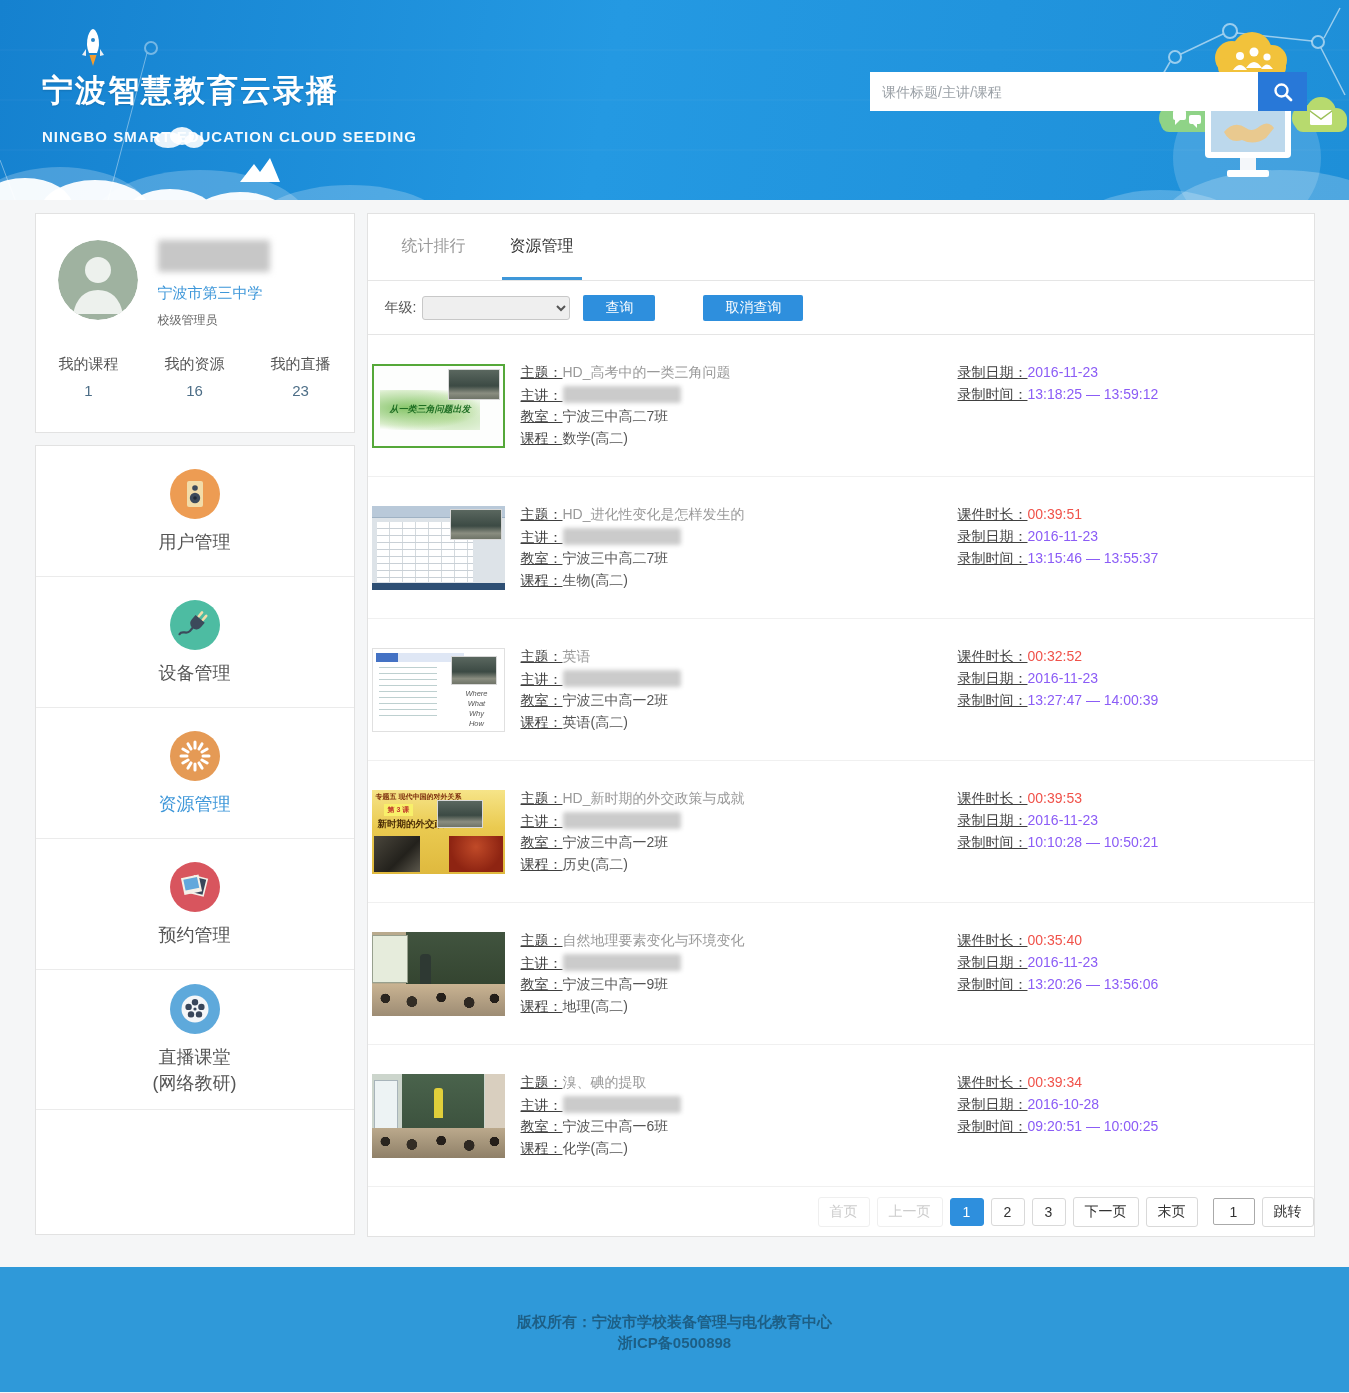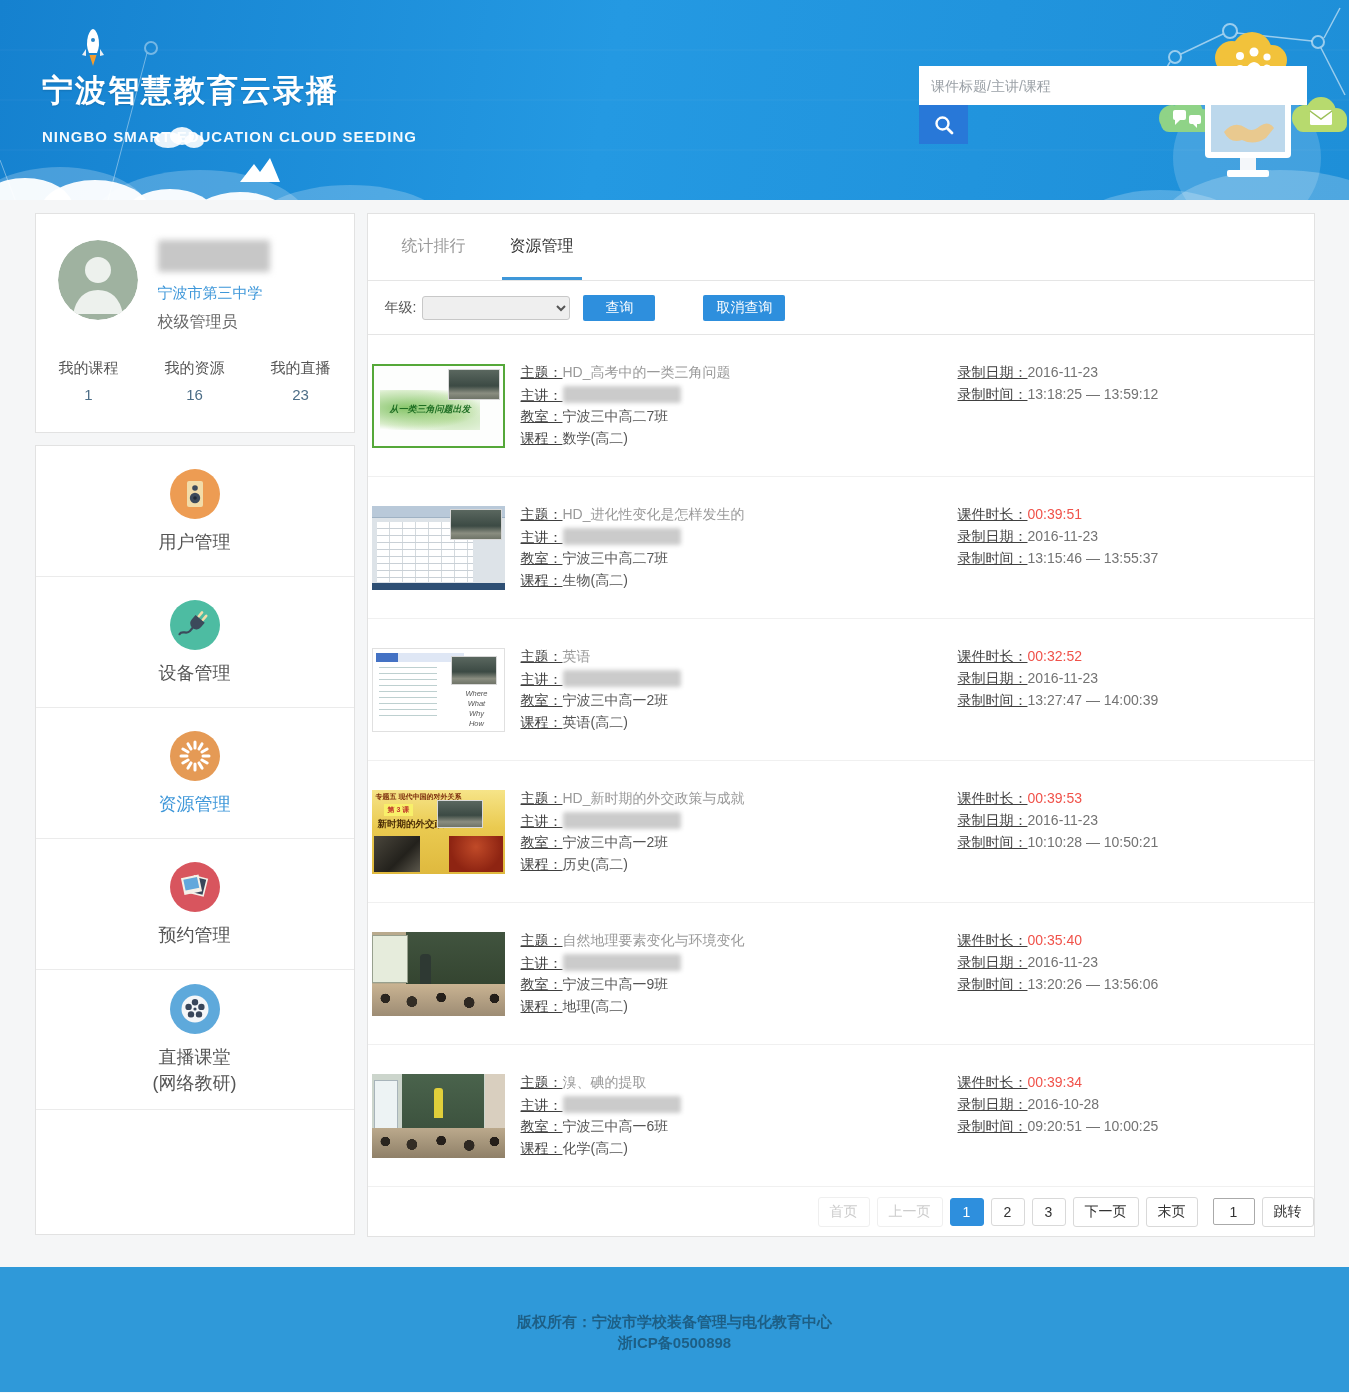--- a/index.html
+++ b/index.html
@@ -11,70 +11,70 @@
   }
   
   .site-header {
     position: relative; width: 1349px; height: 200px; overflow: hidden;
     background: linear-gradient(100deg, #1581cf 0%, #2499e2 45%, #1e8fd8 100%);
   }
   .header-decor { position:absolute; left:0; top:0; }
   .logo-block { position:absolute; left:42px; top:70px; z-index:3; }
   .logo-title { font-size:31px; font-weight:bold; color:#fff; letter-spacing:2px; text-shadow:0 1px 2px rgba(0,0,0,.15); }
   .logo-sub { font-size:15px; color:rgba(255,255,255,.95); letter-spacing:1px; margin-top:16px; font-weight:bold; }
-  .search-wrap { position:absolute; right:42px; top:66px; display:flex; z-index:4;flex-direction:column; }
+  .search-wrap { position:absolute; right:42px; top:72px; display:flex; z-index:4; }
   .search-input {
     width:388px; height:39px; border:none; background:#fff; padding:0 12px;
     font-size:14px; color:#333; outline:none; font-family:inherit;
   }
   .search-input::placeholder { color:#9aa0a6; }
   .search-btn { width:49px; height:39px; border:none; background:#2878d8; cursor:pointer; display:flex; align-items:center; justify-content:center; }
   
   .content-wrap { width:1280px; margin:13px auto 0; display:flex; gap:12px; align-items:flex-start; }
   .card { background:#fff; border:1px solid #e2e2e2; }
   
   .sidebar { width:320px; display:flex; flex-direction:column; gap:12px; flex-shrink:0; }
   .profile-card { height:220px; }
   .profile-top { display:flex; padding:26px 18px 0 22px; }
   .avatar { width:80px; height:80px; border-radius:50%; overflow:hidden; flex-shrink:0; }
   .profile-id { margin-left:20px; padding-top:0; }
   .blur-name { width:112px; height:32px; background:#c7c7c7; border-radius:2px; filter:blur(3px); margin-bottom:12px; }
   .school-link { font-size:15px; color:#3e97d9; cursor:pointer; }
-  .role-text { font-size:16px; color:#666; margin-top:9px; }
+  .role-text { font-size:12px; color:#666; margin-top:9px; }
   .profile-stats { display:flex; margin-top:26px; }
   .stat { flex:1; text-align:center; }
   .stat-label { font-size:15px; color:#555; }
   .stat-value { font-size:15px; color:#4d6e87; margin-top:8px; }
   .menu-card { height:790px; display:flex; flex-direction:column; }
   .menu-item { height:131px; border-bottom:1px solid #ebebeb; display:flex; flex-direction:column; align-items:center; justify-content:center; cursor:pointer; }
   .menu-item.tall { height:140px; }
   .menu-filler { flex:1; }
   .icon-circle { width:50px; height:50px; }
   .menu-label { font-size:18px; color:#555; margin-top:11px; }
   .menu-sublabel { font-size:18px; color:#555; margin-top:2px; }
   .menu-item.active .menu-label { color:#3e97d9; }
   
   .main-card { width:948px; }
   .tabs { height:67px; border-bottom:1px solid #e5e5e5; display:flex; padding-left:12px; }
   .tab { margin:0 14px; font-size:16px; color:#999; line-height:64px; cursor:pointer; border-bottom:3px solid transparent; padding:0 8px; }
   .tab.active { color:#333; border-bottom-color:#3e97d9; }
   .filter-row { height:54px; display:flex; align-items:center; padding-left:17px; border-bottom:1px solid #e5e5e5; }
   .filter-label { font-size:14px; color:#555; margin-right:6px; }
   .grade-select { width:148px; height:24px; border:1px solid #c8c8c8; border-radius:3px; color:#555; font-size:13px; font-family:inherit; }
-  .btn-blue { height:26px; min-width:72px; border:none; border-radius:2px; background:#2e8fdd; color:#fff; font-size:14px; cursor:pointer; font-family:inherit; padding:0 13px; }
+  .btn-blue { height:26px; min-width:72px; border:none; border-radius:2px; background:#2e8fdd; color:#fff; font-size:14px; cursor:pointer; font-family:inherit; padding:0 22px; }
   .btn-query { margin-left:13px; }
   .btn-cancel { margin-left:48px; }
   
   .res-item { height:142px; border-bottom:1px solid #f0f0f0; display:flex; padding:29px 0 0 4px; }
   .line { height:22px; font-size:14px; color:#555; white-space:nowrap; }
   .lbl { color:#404040;text-decoration:underline; }
   .val { color:#555; }
   .val.topic { color:#999; }
   .val.red { color:#f0524a; }
-  .val.dark { color:#737373; }
+  .val.dark { color:#8b5cf6; }
   .res-info { width:437px; margin-left:16px; }
   .res-meta { flex:1; }
   .blur-chip { display:inline-block; width:118px; height:17px; background:#cbcbcb; border-radius:2px; filter:blur(2px); vertical-align:-3px; }
   
   .thumb { width:133px; height:84px; position:relative; overflow:hidden; flex-shrink:0; cursor:pointer; background:#eee; }
   .inset { position:absolute; top:3px; right:3px; width:52px; height:31px; background:linear-gradient(#5a675f 0%, #3c4a44 55%, #8a8d80 80%, #6f7468 100%); border:1px solid #d8d8d8; }
   .thumb1 { border:2px solid #55a839; background:#fdfefd; }
   .thumb1 .blob { position:absolute; left:6px; top:24px; width:100px; height:40px;
     background:radial-gradient(ellipse at 25% 45%, rgba(110,185,75,.8), rgba(150,205,110,.35) 55%, transparent 72%),
                radial-gradient(ellipse at 75% 70%, rgba(140,200,100,.5), transparent 70%); }

